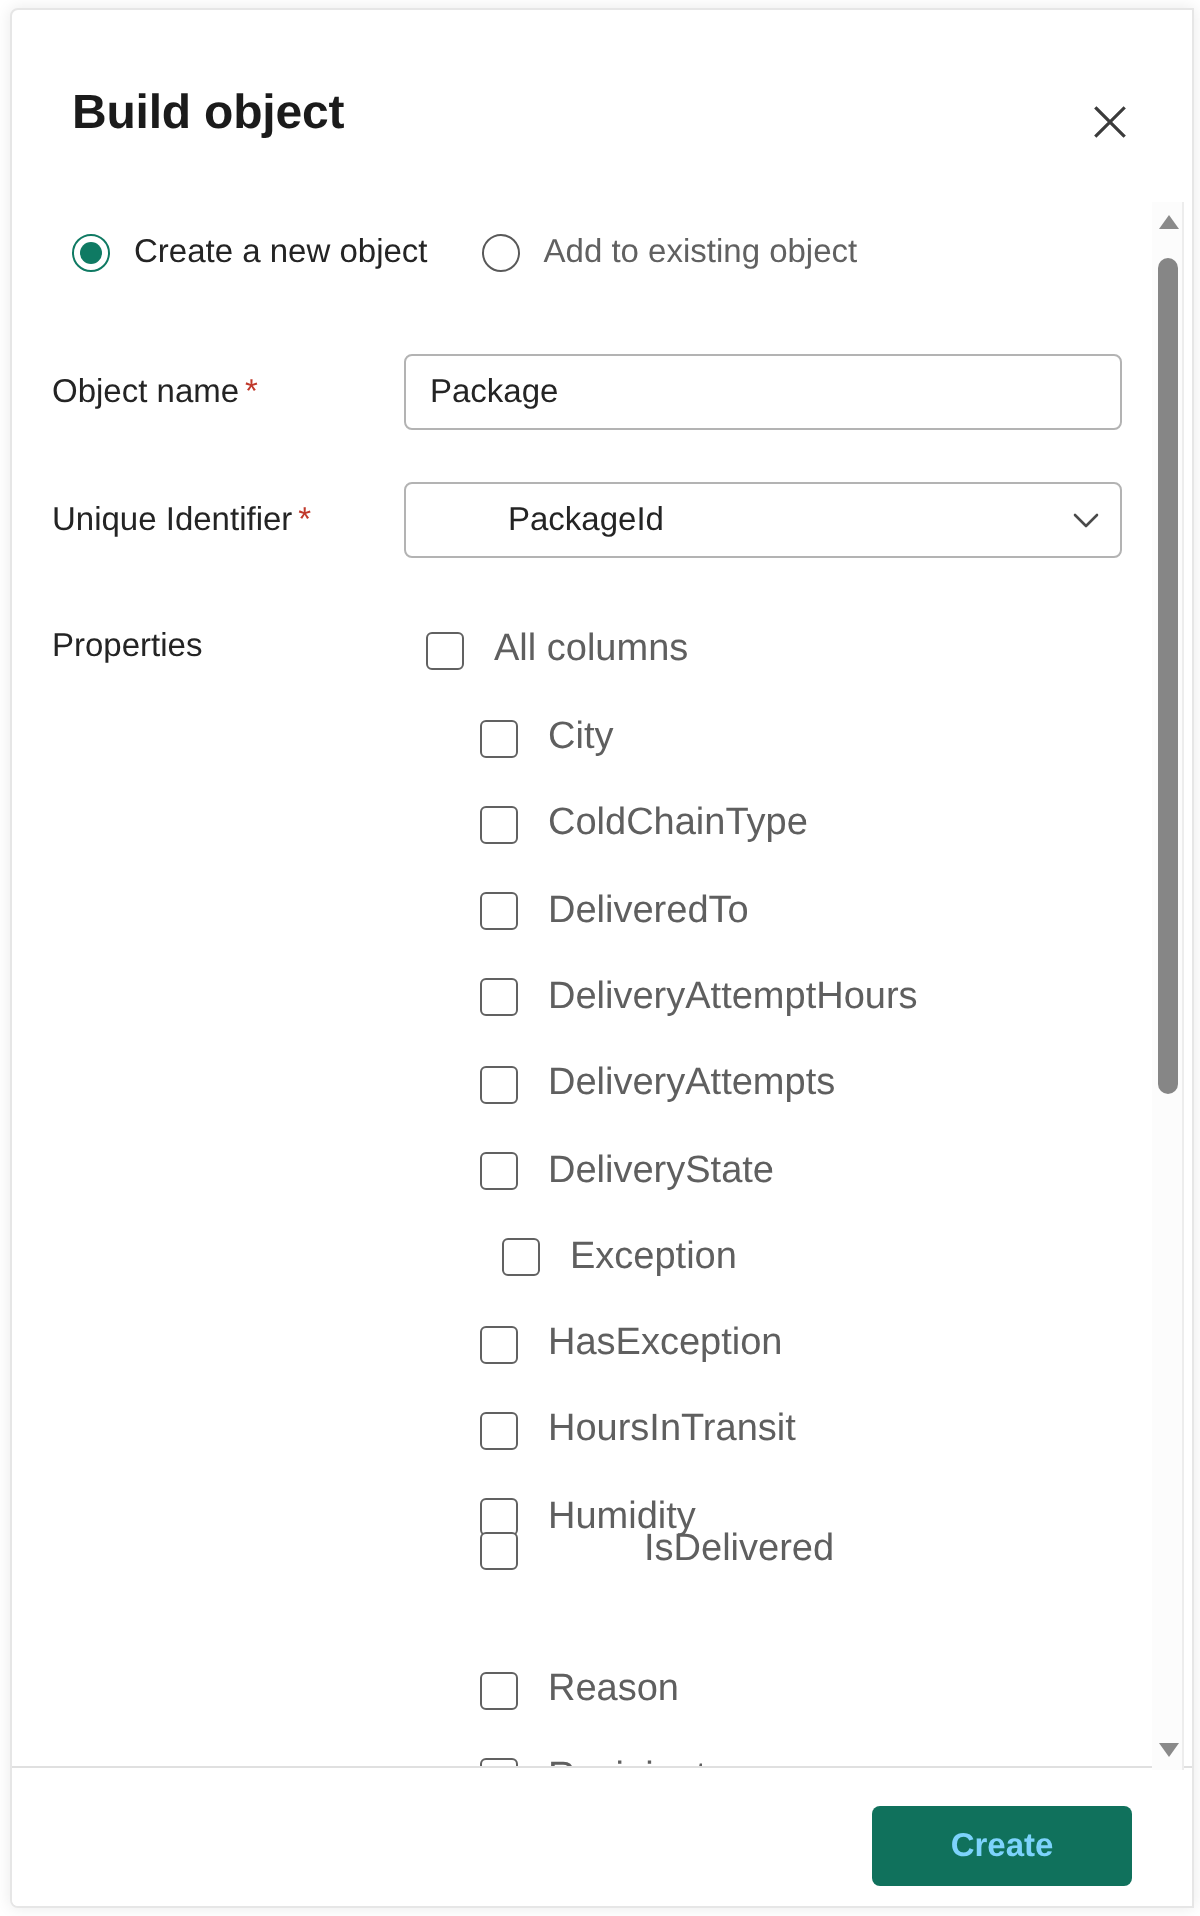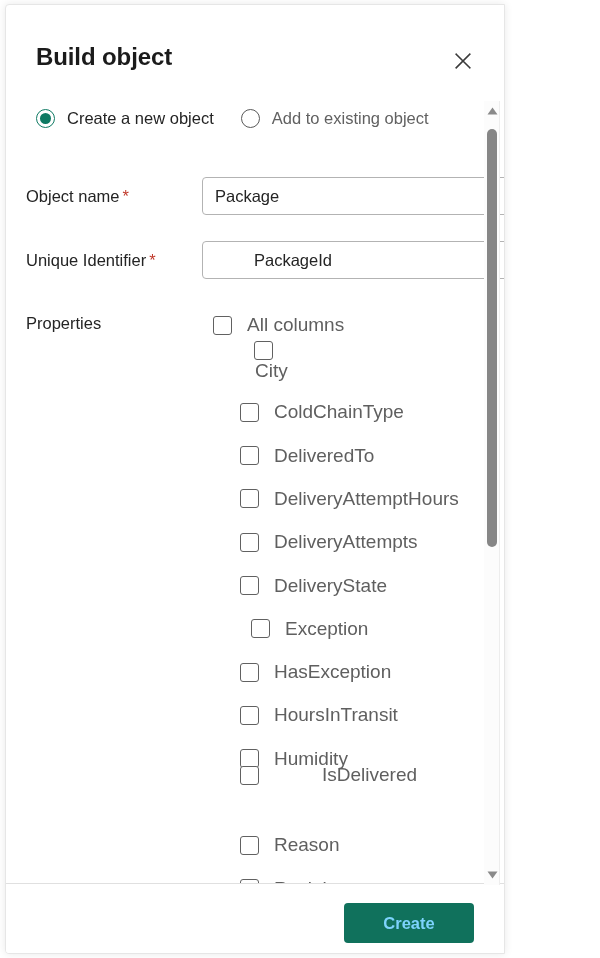--- a/index.html
+++ b/index.html
@@ -13,21 +13,21 @@
     font-family: "Liberation Sans", sans-serif;
     -webkit-font-smoothing: antialiased;
     overflow: hidden;
   }
 
   
   .dialog {
     position: absolute;
     left: 5px;
     top: 4px;
-    width: 500px;
+    width: 592px;
     height: 950px;
     background: #ffffff;
     border: 1px solid #e6e6e6;
     border-top-left-radius: 4px;
     border-bottom-left-radius: 4px;
     box-sizing: border-box;
     box-shadow: 0 0 8px rgba(0,0,0,0.09);
     overflow: hidden;
   }
 
@@ -72,21 +72,21 @@
     height: 787px;
     overflow: hidden;
   }
 
   .radio-row {
     position: absolute;
     left: 0;
     top: 12px;
     height: 34px;
     display: flex;
-    align-items: flex-start;
+    align-items: center;
   }
   .radio-opt {
     display: flex;
     align-items: center;
     cursor: pointer;
   }
   .radio-opt.first { margin-left: 30px; }
   .radio-opt.second { margin-left: 27px; }
   .radio-circle {
     width: 19px; height: 19px;
@@ -319,21 +319,21 @@
     </div>
 
     <div class="field-label" style="top:217px;text-align:center;">Properties</div>
 
     <div class="checkbox-row" style="left:207px; top:214px;">
       <span class="cb"></span>
       <span class="cb-label">All columns</span>
     </div>
 
     <div id="prop-list">
-        <div class="checkbox-row" style="left: 234px; top: 244px; flex-direction: column;">
+        <div class="checkbox-row" style="left: 234px; top: 258px;">
           <span class="cb"></span>
           <span class="cb-label">City</span>
         </div>
         <div class="checkbox-row" style="left: 234px; top: 301.3px; align-items: center;">
           <span class="cb"></span>
           <span class="cb-label">ColdChainType</span>
         </div>
         <div class="checkbox-row" style="left: 234px; top: 344.6px;">
           <span class="cb"></span>
           <span class="cb-label">DeliveredTo</span>

